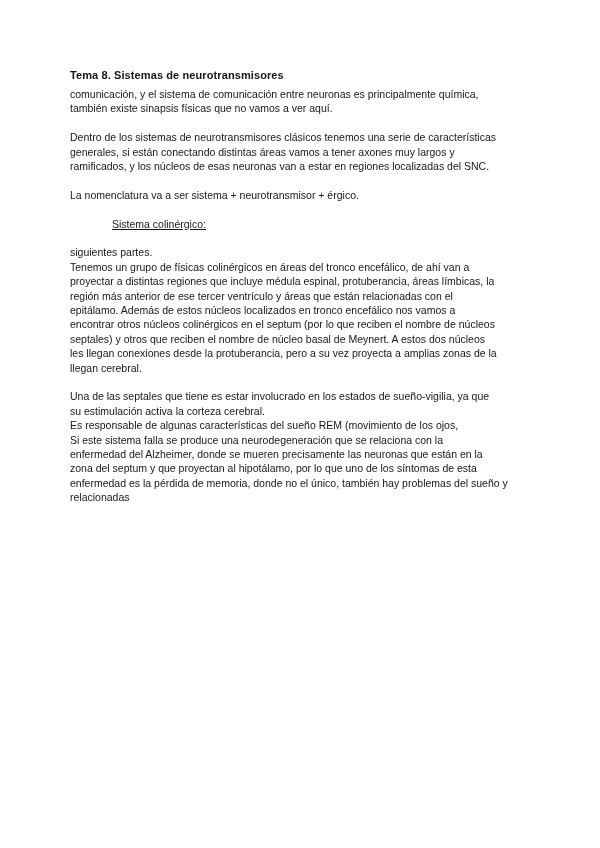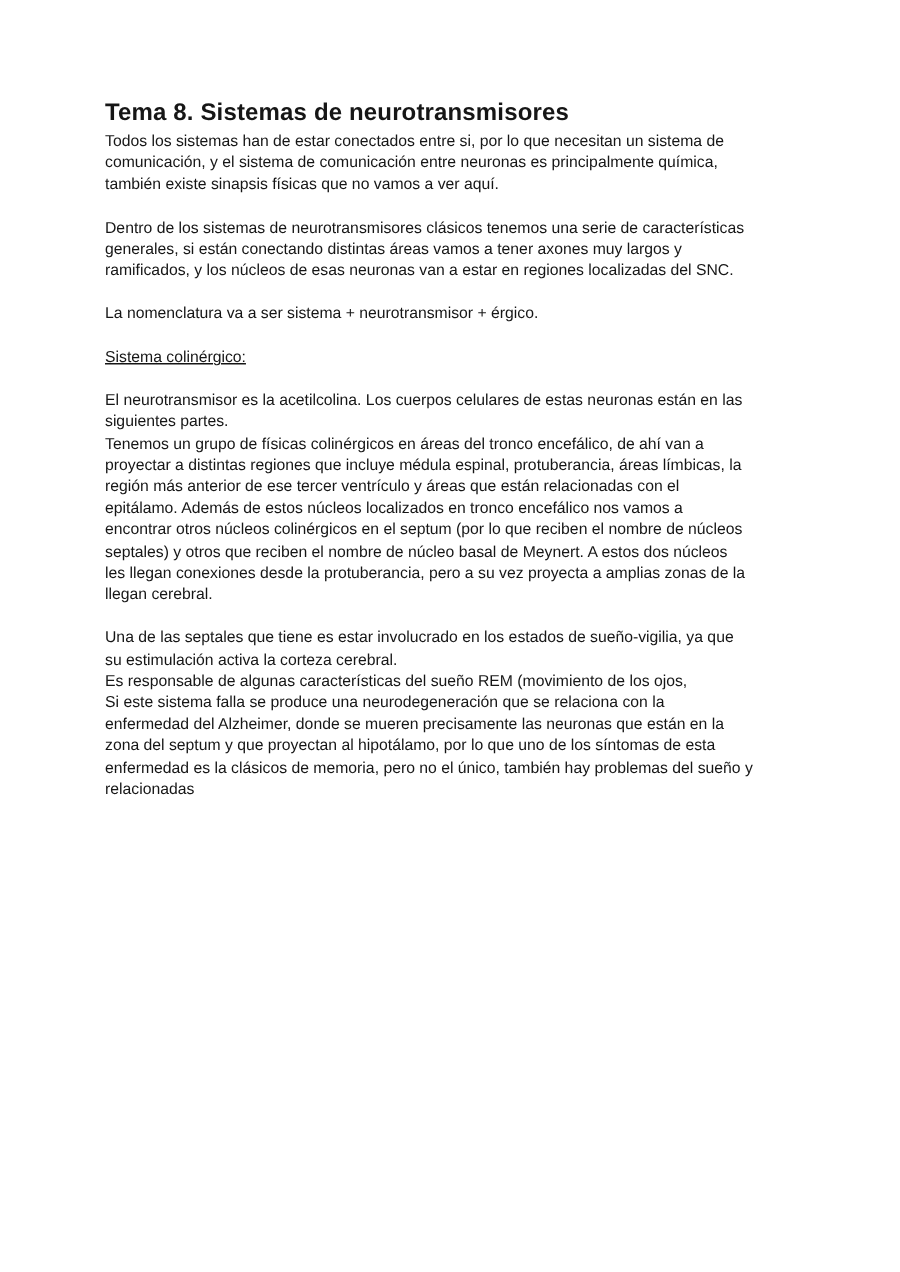--- a/index.html
+++ b/index.html
@@ -13,81 +13,79 @@
   .content {
     position: absolute;
     left: 70px;
     top: 66px;
     width: 472px;
     color: #161616;
     font-family: "Liberation Sans", "DejaVu Sans", sans-serif;
   }
   .title {
     margin: 0 0 2px 0;
-    font-size: 16px;
+    font-size: 11px;
     font-weight: 700;
     line-height: 19px;
     letter-spacing: 0.1px;
     white-space: nowrap;
   }
   .para { margin: 0 0 14.4px 0; }
   .para:last-child { margin-bottom: 0; }
   .line {
     font-size: 10.5px;
     line-height: 14.4px;
     white-space: nowrap;
   }
-  .para.underline .line { text-decoration: underline; }
+  .para.underline .line { text-decoration: underline; margin-left: 42px; }
 </style>
 </head>
 <body>
 
 <div class="page">
   <div class="content">
 
     <h1 class="title">Tema 8. Sistemas de neurotransmisores</h1>
 
     <div class="para">
-      <div class="line">Todos los sistemas han de estar conectados entre si, por lo que necesitan un sistema de</div>
       <div class="line">comunicación, y el sistema de comunicación entre neuronas es principalmente química,</div>
       <div class="line">también existe sinapsis físicas que no vamos a ver aquí.</div>
     </div>
 
     <div class="para">
       <div class="line">Dentro de los sistemas de neurotransmisores clásicos tenemos una serie de características</div>
       <div class="line">generales, si están conectando distintas áreas vamos a tener axones muy largos y</div>
       <div class="line">ramificados, y los núcleos de esas neuronas van a estar en regiones localizadas del SNC.</div>
     </div>
 
     <div class="para">
       <div class="line">La nomenclatura va a ser sistema + neurotransmisor + érgico.</div>
     </div>
 
     <div class="para underline">
       <div class="line">Sistema colinérgico:</div>
     </div>
 
     <div class="para">
-      <div class="line">El neurotransmisor es la acetilcolina. Los cuerpos celulares de estas neuronas están en las</div>
       <div class="line">siguientes partes.</div>
       <div class="line">Tenemos un grupo de físicas colinérgicos en áreas del tronco encefálico, de ahí van a</div>
       <div class="line">proyectar a distintas regiones que incluye médula espinal, protuberancia, áreas límbicas, la</div>
       <div class="line">región más anterior de ese tercer ventrículo y áreas que están relacionadas con el</div>
       <div class="line">epitálamo. Además de estos núcleos localizados en tronco encefálico nos vamos a</div>
       <div class="line">encontrar otros núcleos colinérgicos en el septum (por lo que reciben el nombre de núcleos</div>
       <div class="line">septales) y otros que reciben el nombre de núcleo basal de Meynert. A estos dos núcleos</div>
       <div class="line">les llegan conexiones desde la protuberancia, pero a su vez proyecta a amplias zonas de la</div>
       <div class="line">llegan cerebral.</div>
     </div>
 
     <div class="para">
       <div class="line">Una de las septales que tiene es estar involucrado en los estados de sueño-vigilia, ya que</div>
       <div class="line">su estimulación activa la corteza cerebral.</div>
       <div class="line">Es responsable de algunas características del sueño REM (movimiento de los ojos,</div>
       <div class="line">Si este sistema falla se produce una neurodegeneración que se relaciona con la</div>
       <div class="line">enfermedad del Alzheimer, donde se mueren precisamente las neuronas que están en la</div>
       <div class="line">zona del septum y que proyectan al hipotálamo, por lo que uno de los síntomas de esta</div>
-      <div class="line">enfermedad es la clásicos de memoria, pero no el único, también hay problemas del sueño y</div>
+      <div class="line">enfermedad es la pérdida de memoria, donde no el único, también hay problemas del sueño y</div>
       <div class="line">relacionadas</div>
     </div>
 
   </div>
 </div>
 
 </body></html>

